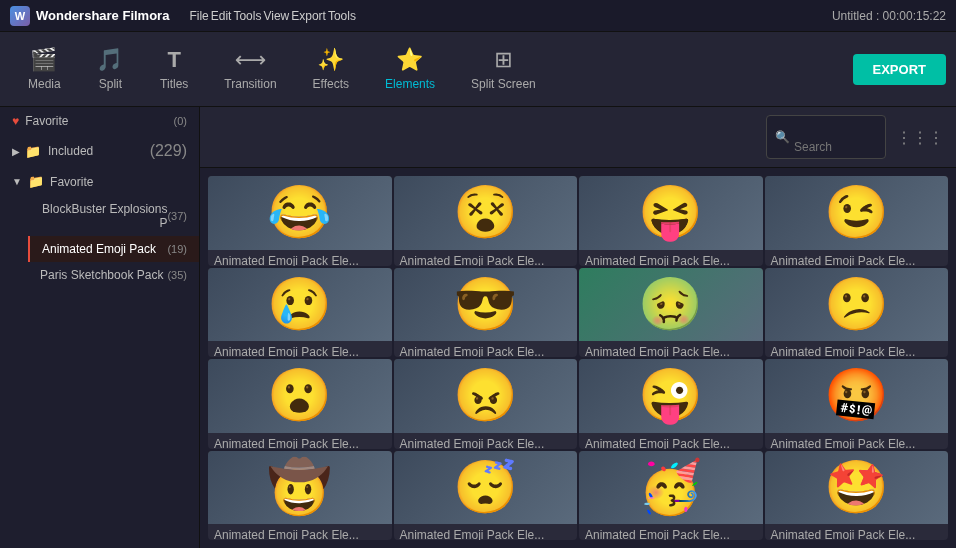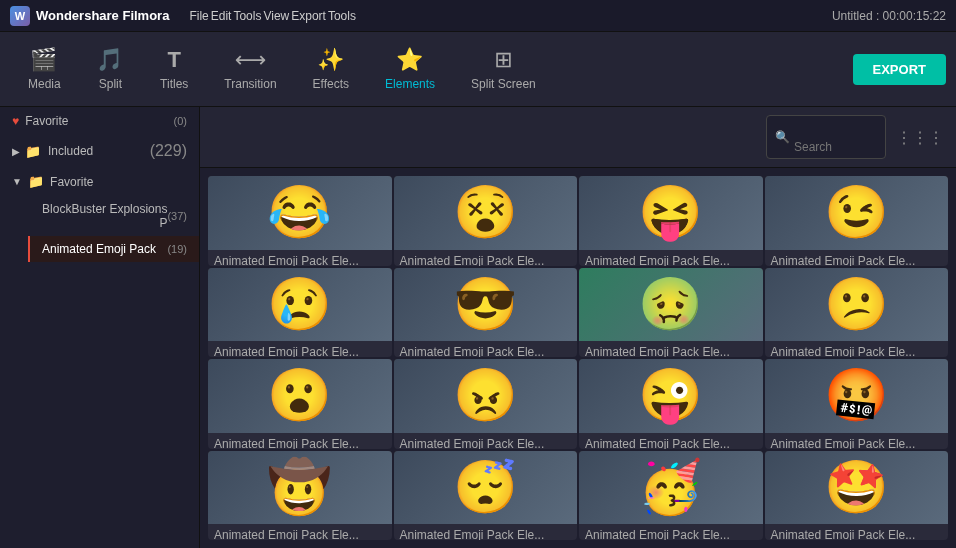--- a/index.html
+++ b/index.html
@@ -144,20 +144,24 @@
 
     <div class="sidebar-sub">
       <div class="sidebar-sub-item">
         <span>BlockBuster Explosions P</span>
         <span class="badge">(37)</span>
       </div>
       <div class="sidebar-sub-item active" style="border-left: 2px solid #e74c3c; color:#fff;">
         <span>Animated Emoji Pack</span>
         <span class="badge">(19)</span>
       </div>
+      <div class="sidebar-sub-item">
+        <span>Paris Sketchbook Pack</span>
+        <span class="badge">(35)</span>
+      </div>
     </div>
   </div>
 
   <div class="content">
 
     <div class="content-header">
       <div class="search-box">
         <span style="margin-right:4px; color:#888;">🔍</span>
         <input type="text" placeholder="Search" style="">
       </div>

